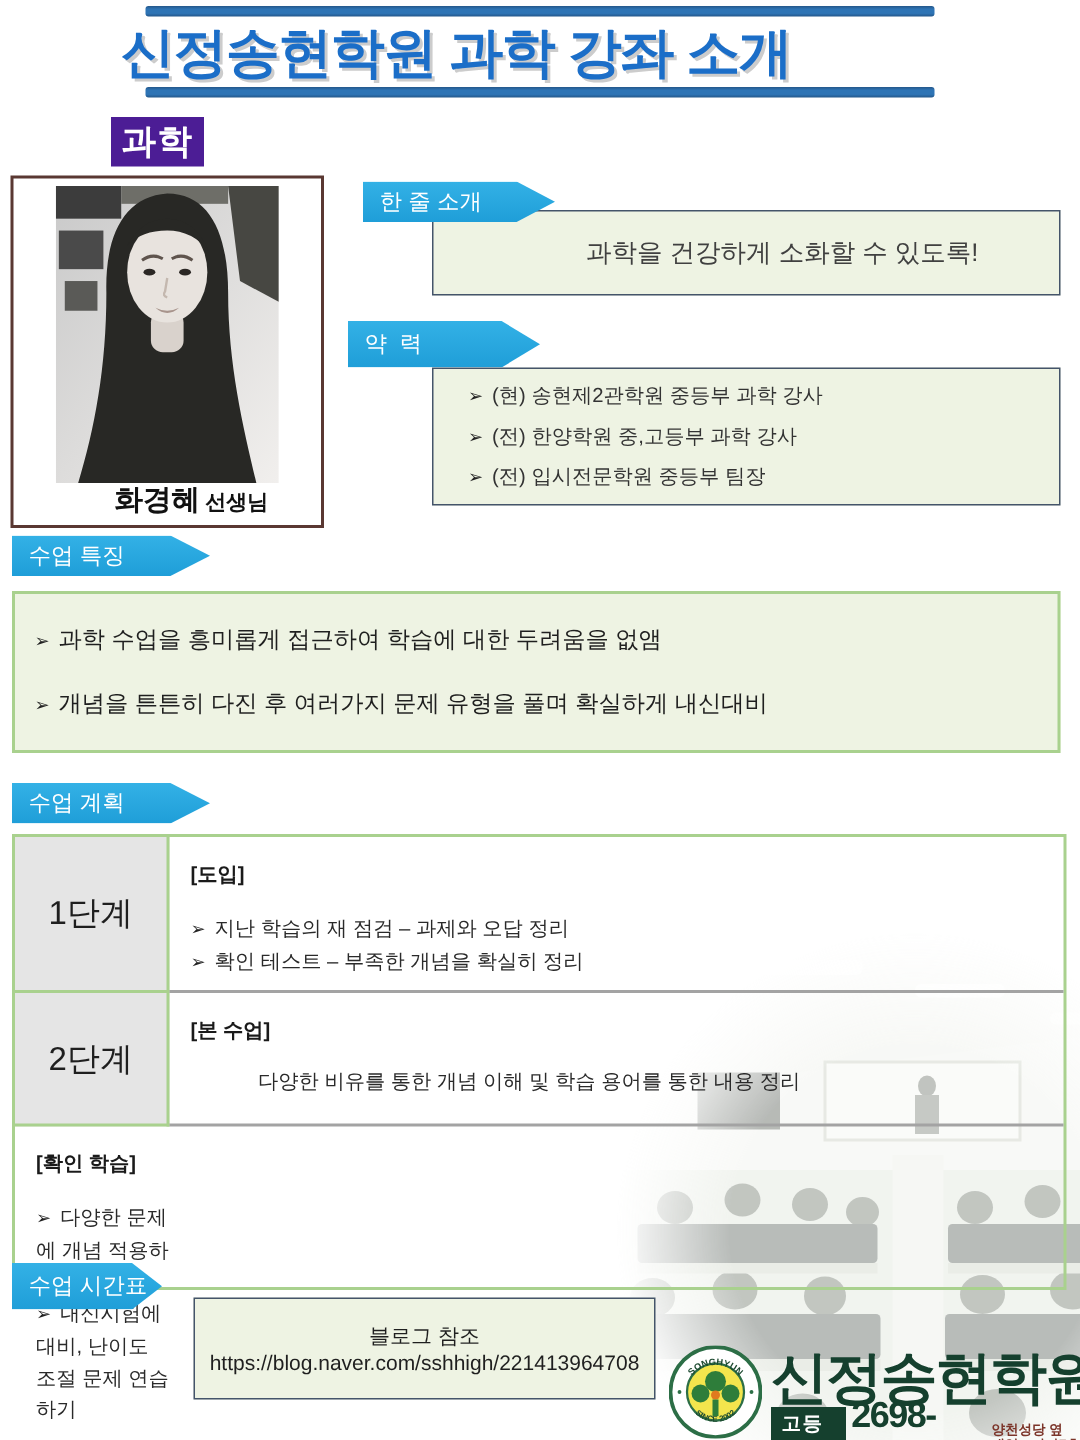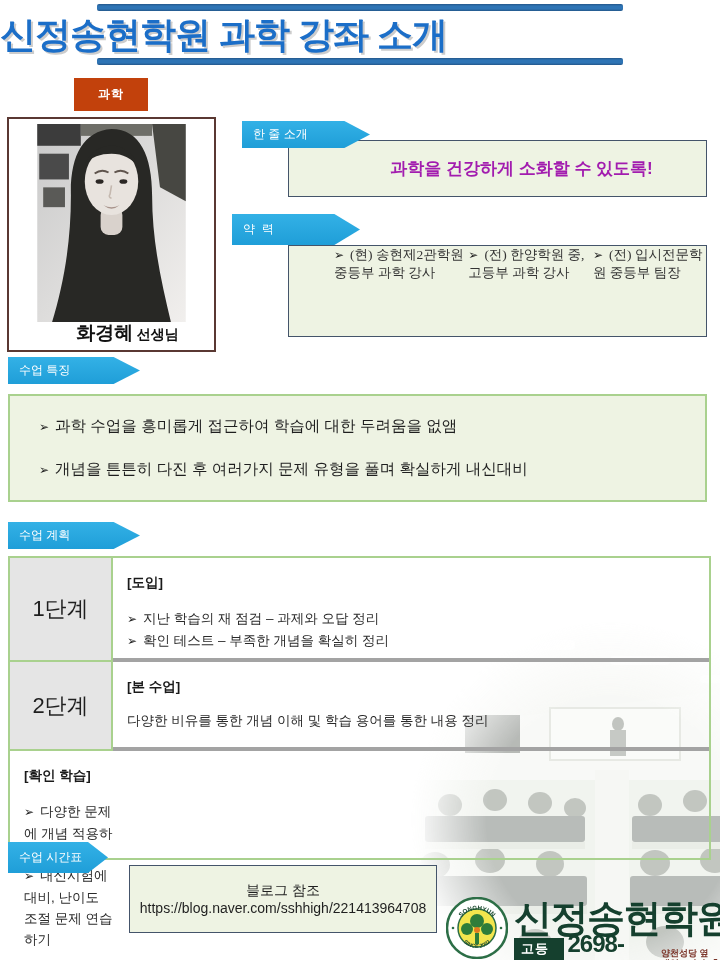--- a/index.html
+++ b/index.html
@@ -5,74 +5,74 @@
   html,body{margin:0;padding:0;background:#fff;}
   #page{
     position:relative;width:720px;height:960px;overflow:hidden;background:#fff;
     font-family:"Liberation Sans","DejaVu Sans",sans-serif;color:#222;
   }
   
   .title-bar{position:absolute;left:97px;width:526px;height:7px;
     background:linear-gradient(#24578a,#2e74b5 30%,#2e74b5 70%,#24578a);border-radius:2px;}
   .title-bar.top{top:4px;} .title-bar.bottom{top:58px;}
   .page-title{
-    position:absolute;left:0;top:11px;width:608px;
+    position:absolute;left:0;top:11px;width:608px;text-align:center;
     font-size:36px;font-weight:800;color:#1b6ec8;letter-spacing:-1px;
     text-shadow:2px 2px 0 rgba(110,110,110,.35);white-space:pre;
   }
   
   .subject-badge{
-    position:absolute;left:74px;top:78px;width:74px;height:33px;
-    background:#c2410c;color:#fff;font-size:12px;font-weight:700;
+    position:absolute;left:74px;top:78px;width:62px;height:33px;
+    background:#4c1d95;color:#fff;font-size:23px;font-weight:700;
     display:flex;align-items:center;justify-content:center;letter-spacing:1px;
   }
   
   .photo-frame{position:absolute;left:7px;top:117px;width:209px;height:235px;
     background:#fff;border:2px solid #5a3832;box-sizing:border-box;}
   .photo{position:absolute;left:28px;top:5px;width:149px;height:198px;overflow:hidden;}
   .photo svg{display:block;}
   .teacher-caption{position:absolute;left:0;bottom:4px;width:100%;text-align:center;
     font-family:"Liberation Serif","DejaVu Serif",serif;color:#111;white-space:pre;padding-left:16px;}
   .teacher-caption .nm{font-size:19px;font-weight:700;}
   .teacher-caption .sfx{font-size:14px;font-weight:700;}
   
   .banner{
     position:absolute;background:linear-gradient(#33b1e6,#1f9ed8);color:#fff;
     clip-path:polygon(0 0,80% 0,100% 50%,80% 100%,0 100%);
     display:flex;align-items:center;padding-left:11px;box-sizing:border-box;
-    font-size:12px;white-space:pre;z-index:3;
+    font-size:15px;white-space:pre;z-index:3;
   }
   .banner.intro{left:242px;top:121px;width:128px;height:27px;}
   .banner.career{left:232px;top:214px;width:128px;height:31px;}
   .banner.features{left:8px;top:357px;width:132px;height:27px;}
   .banner.plan{left:8px;top:522px;width:132px;height:27px;}
   .banner.schedule{left:8px;top:842px;width:100px;height:31px;}
   
   .gbox{position:absolute;background:#eef3e3;box-sizing:border-box;z-index:2;}
   .quote-box{left:288px;top:140px;width:419px;height:57px;border:1.5px solid #44546a;
     display:flex;align-items:center;justify-content:center;}
-  .quote-text{color:#a21caf;font-size:17px;font-weight:700;margin-left:48px;}
+  .quote-text{color:#404040;font-size:17px;font-weight:400;margin-left:48px;}
   .career-box{left:288px;top:245px;width:419px;height:92px;border:1.5px solid #44546a;
-    display:flex;flex-direction:row;justify-content:space-evenly;padding-left:45px;font-family:Liberation Serif, serif;}
+    display:flex;flex-direction:column;justify-content:space-evenly;padding-left:23px;}
   .career-item{font-size:13.5px;color:#333;}
   .features-box{left:8px;top:394px;width:699px;height:108px;border:2px solid #a9d18e;
-    display:flex;flex-direction:column;justify-content:center;gap:22px;padding-left:29px;}
+    display:flex;flex-direction:column;justify-content:center;gap:22px;padding-left:13px;}
   .feature-item{font-size:15.5px;color:#1f1f1f;}
   .bullet{color:#222;margin-right:6px;font-size:12px;}
   
   .plan-table{position:absolute;left:8px;top:556px;width:703px;height:304px;
     border:2px solid #a9d18e;box-sizing:border-box;z-index:2;
     display:grid;grid-template-columns:103px 1fr;grid-template-rows:104px 89px 1fr;}
   .stage-cell{background:#e5e5e5;border-right:2px solid #a9d18e;border-bottom:2px solid #a9d18e;
     display:flex;align-items:center;justify-content:center;font-size:22px;color:#1f1f1f;}
-  .plan-cell{border-bottom:4px solid #a3a3a3;padding:16px 0 0 14px;box-sizing:border-box;}
+  .plan-cell{border-bottom:2px solid #a3a3a3;padding:16px 0 0 14px;box-sizing:border-box;}
   .row3 .stage-cell,.row3.plan-cell{border-bottom:none;}
   .plan-header{font-size:13.5px;font-weight:700;color:#1a1a1a;margin-bottom:16px;}
   .plan-line{font-size:13.5px;color:#2a2a2a;line-height:21px;}
-  .plan-body{font-size:13.5px;color:#2a2a2a;}
+  .plan-body{font-size:13.5px;color:#2a2a2a;margin-left:45px;}
   
   .schedule-box{left:129px;top:865px;width:308px;height:68px;border:1.5px solid #44546a;
     display:flex;flex-direction:column;align-items:center;justify-content:center;z-index:2;}
   .blog-note{font-size:14px;color:#1f1f1f;}
   .blog-url{font-size:14px;color:#1f1f1f;text-decoration:none;}
   
   .watermark{position:absolute;left:410px;top:620px;width:400px;height:400px;z-index:1;pointer-events:none;}
   
   .logo{position:absolute;left:444px;top:893px;width:276px;height:64px;z-index:4;}
   .emblem{position:absolute;left:2px;top:4px;width:62px;height:62px;}

